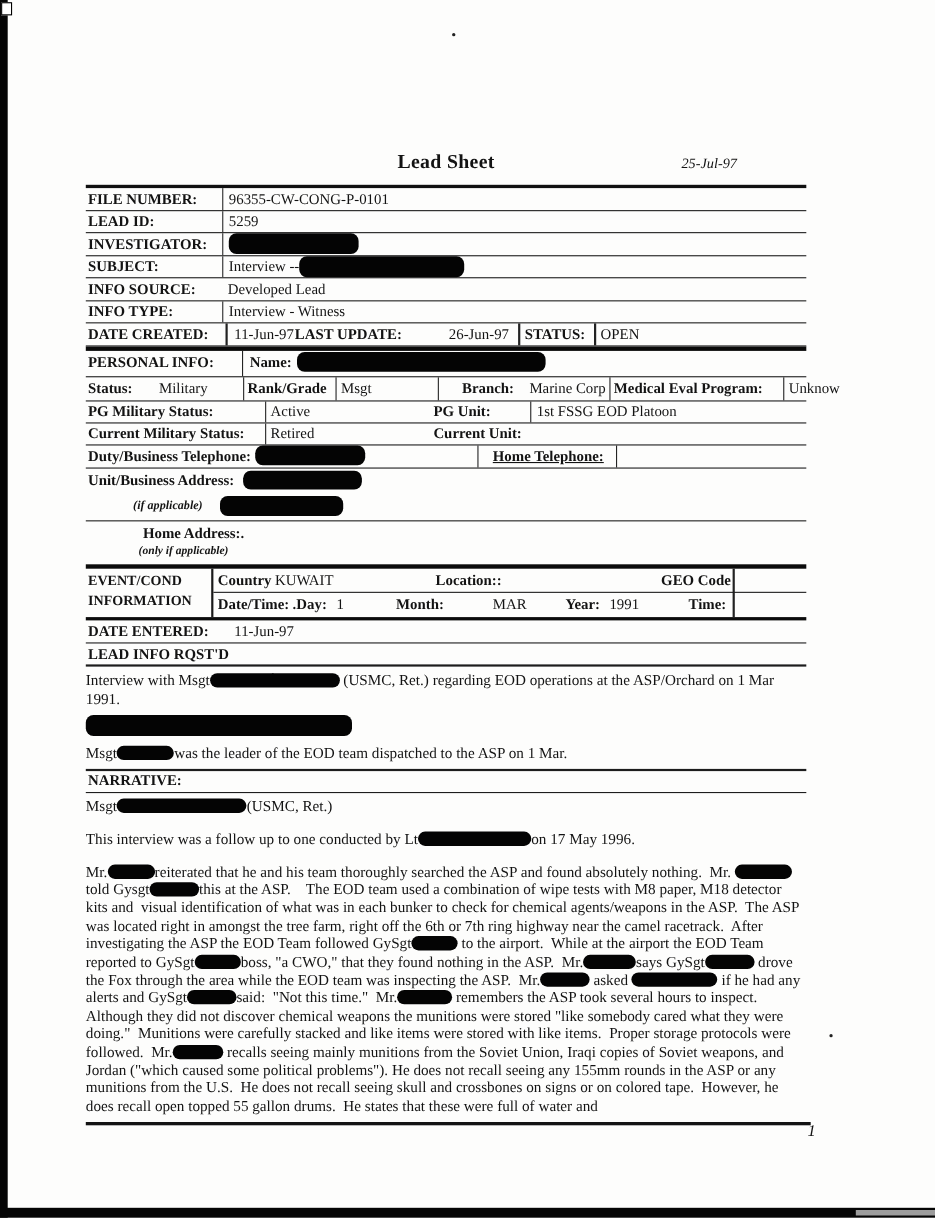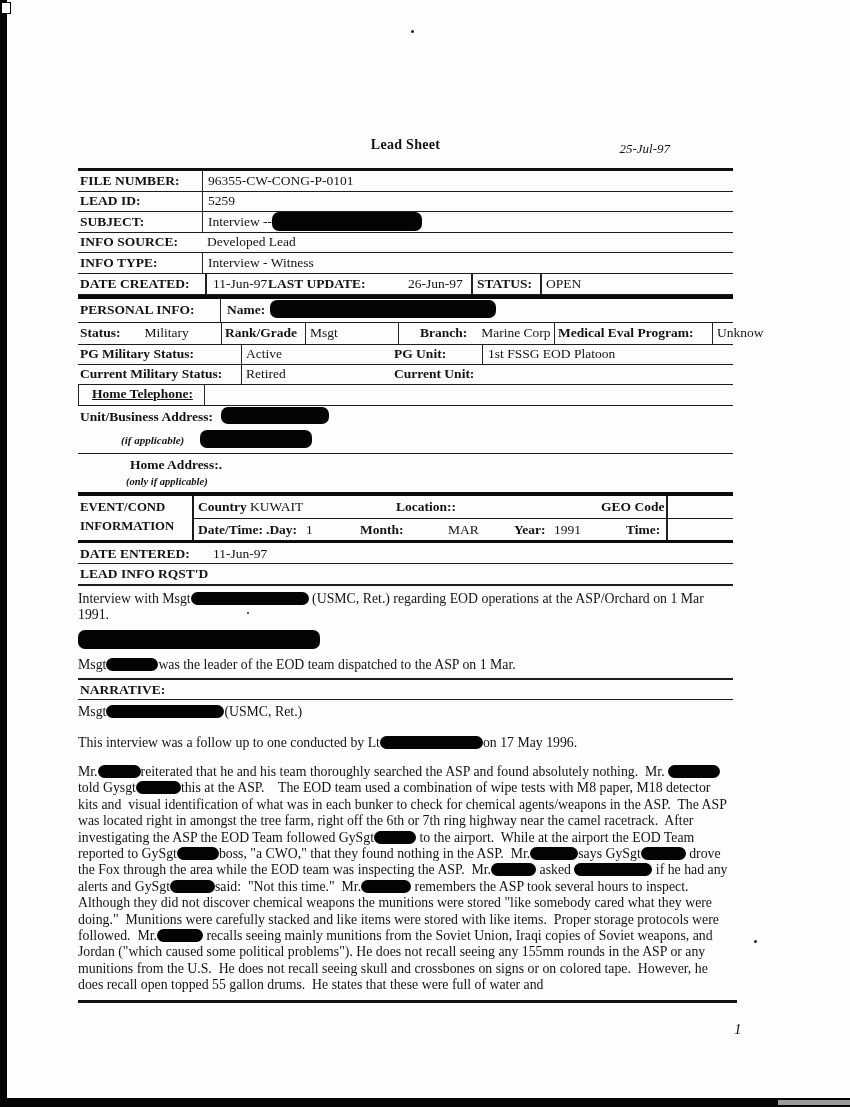--- a/index.html
+++ b/index.html
@@ -8,21 +8,21 @@
         font-family:"Liberation Serif","DejaVu Serif",serif;color:#131313;}
   
   .edge-left{position:absolute;left:0;top:0;width:7px;height:1107px;background:#050505;}
   .edge-notch{position:absolute;left:1px;top:2px;width:8px;height:10px;background:#fff;border:1px solid #000;}
   .edge-bottom{position:absolute;left:0;top:1098px;width:850px;height:9px;background:#050505;}
   .edge-bottom-fade{position:absolute;left:778px;top:1100px;width:72px;height:5px;background:#9c9c9c;}
   .dot{position:absolute;width:3px;height:3px;background:#222;border-radius:50%;}
   
   .doc{position:absolute;left:78px;top:137px;width:655px;font-size:13.5px;line-height:1.2;}
   .hdr{position:relative;height:31px;}
-  .hdr .title{position:absolute;left:0;right:0;top:0;text-align:center;font-weight:700;font-size:14px;letter-spacing:.3px;}
+  .hdr .title{position:absolute;left:0;right:0;top:0;text-align:center;font-weight:700;font-size:18px;letter-spacing:.3px;}
   .hdr .date{position:absolute;right:63px;top:4px;font-style:italic;font-size:13px;}
   .b{font-weight:700;}
   .it{font-style:italic;}
   
   .sec1{border-top:3px solid #101010;}
   .t1row{display:flex;align-items:center;height:19.5px;border-bottom:1.8px solid #1d1d1d;}
   .t1row .lab{flex:none;width:122px;font-weight:700;padding-left:2px;}
   .t1row .val{flex:1;align-self:stretch;display:flex;align-items:center;border-left:1.5px solid #2a2a2a;padding-left:5px;}
   .row-rel{position:relative;border-bottom:1.8px solid #1d1d1d;}
   .abs{position:absolute;top:50%;transform:translateY(-50%);white-space:nowrap;}
@@ -68,20 +68,26 @@
     <div class="sec1">
       <div class="t1row">
         <span class="lab">FILE NUMBER:</span>
         <span class="val">96355-CW-CONG-P-0101</span>
       </div>
       <div class="t1row">
         <span class="lab">LEAD ID:</span>
         <span class="val">5259</span>
       </div>
       <div class="t1row">
+        <span class="lab">INVESTIGATOR:</span>
+        <span class="val">
+            <span class="redact" style="width: 118px; height: 19px;"></span>
+          </span>
+      </div>
+      <div class="t1row">
         <span class="lab">SUBJECT:</span>
         <span class="val">Interview --<span class="redact" style="width: 150px; height: 19px;"></span></span>
       </div>
       <div class="t1row">
         <span class="lab">INFO SOURCE:</span>
         <span class="val" style="border-left:none;">Developed Lead</span>
       </div>
       <div class="t1row">
         <span class="lab">INFO TYPE:</span>
         <span class="val">Interview - Witness</span>
@@ -128,20 +134,24 @@
         <div class="cell bl" style="width:148px;padding-left:4px;">Active</div>
         <div class="cell b" style="width:88px;">PG Unit:</div>
         <div class="cell bl" style="flex:1;padding-left:5px;">1st FSSG EOD Platoon</div>
       </div>
       <div class="prow" style="height:19px;">
         <div class="cell b" style="width:161px;padding-left:2px;">Current Military Status:</div>
         <div class="cell bl" style="width:148px;padding-left:4px;">Retired</div>
         <div class="cell b">Current Unit:</div>
       </div>
       <div class="prow" style="height:20px;">
+        <div class="cell" style="width:354px;padding-left:2px;gap:4px;">
+          <span class="b">Duty/Business Telephone:</span>
+          <span><span class="redact" style="width: 100px; height: 18px;"></span></span>
+        </div>
         <div class="cell bl b" style="width:112px;padding-left:13px;text-decoration:underline;">Home Telephone:</div>
         <div class="cell bl" style="flex:1;"></div>
       </div>
       <div style="border-bottom:1.8px solid #1d1d1d;">
         <div class="addr-line" style="height:23px;padding-left:2px;gap:8px;">
           <span class="b">Unit/Business Address:</span>
           <span><span class="redact" style="width: 108px; height: 17px;"></span></span>
         </div>
         <div class="addr-line" style="height:24px;">
           <span class="b it" style="padding-left:43px;font-size:11px;">(if applicable)</span>

